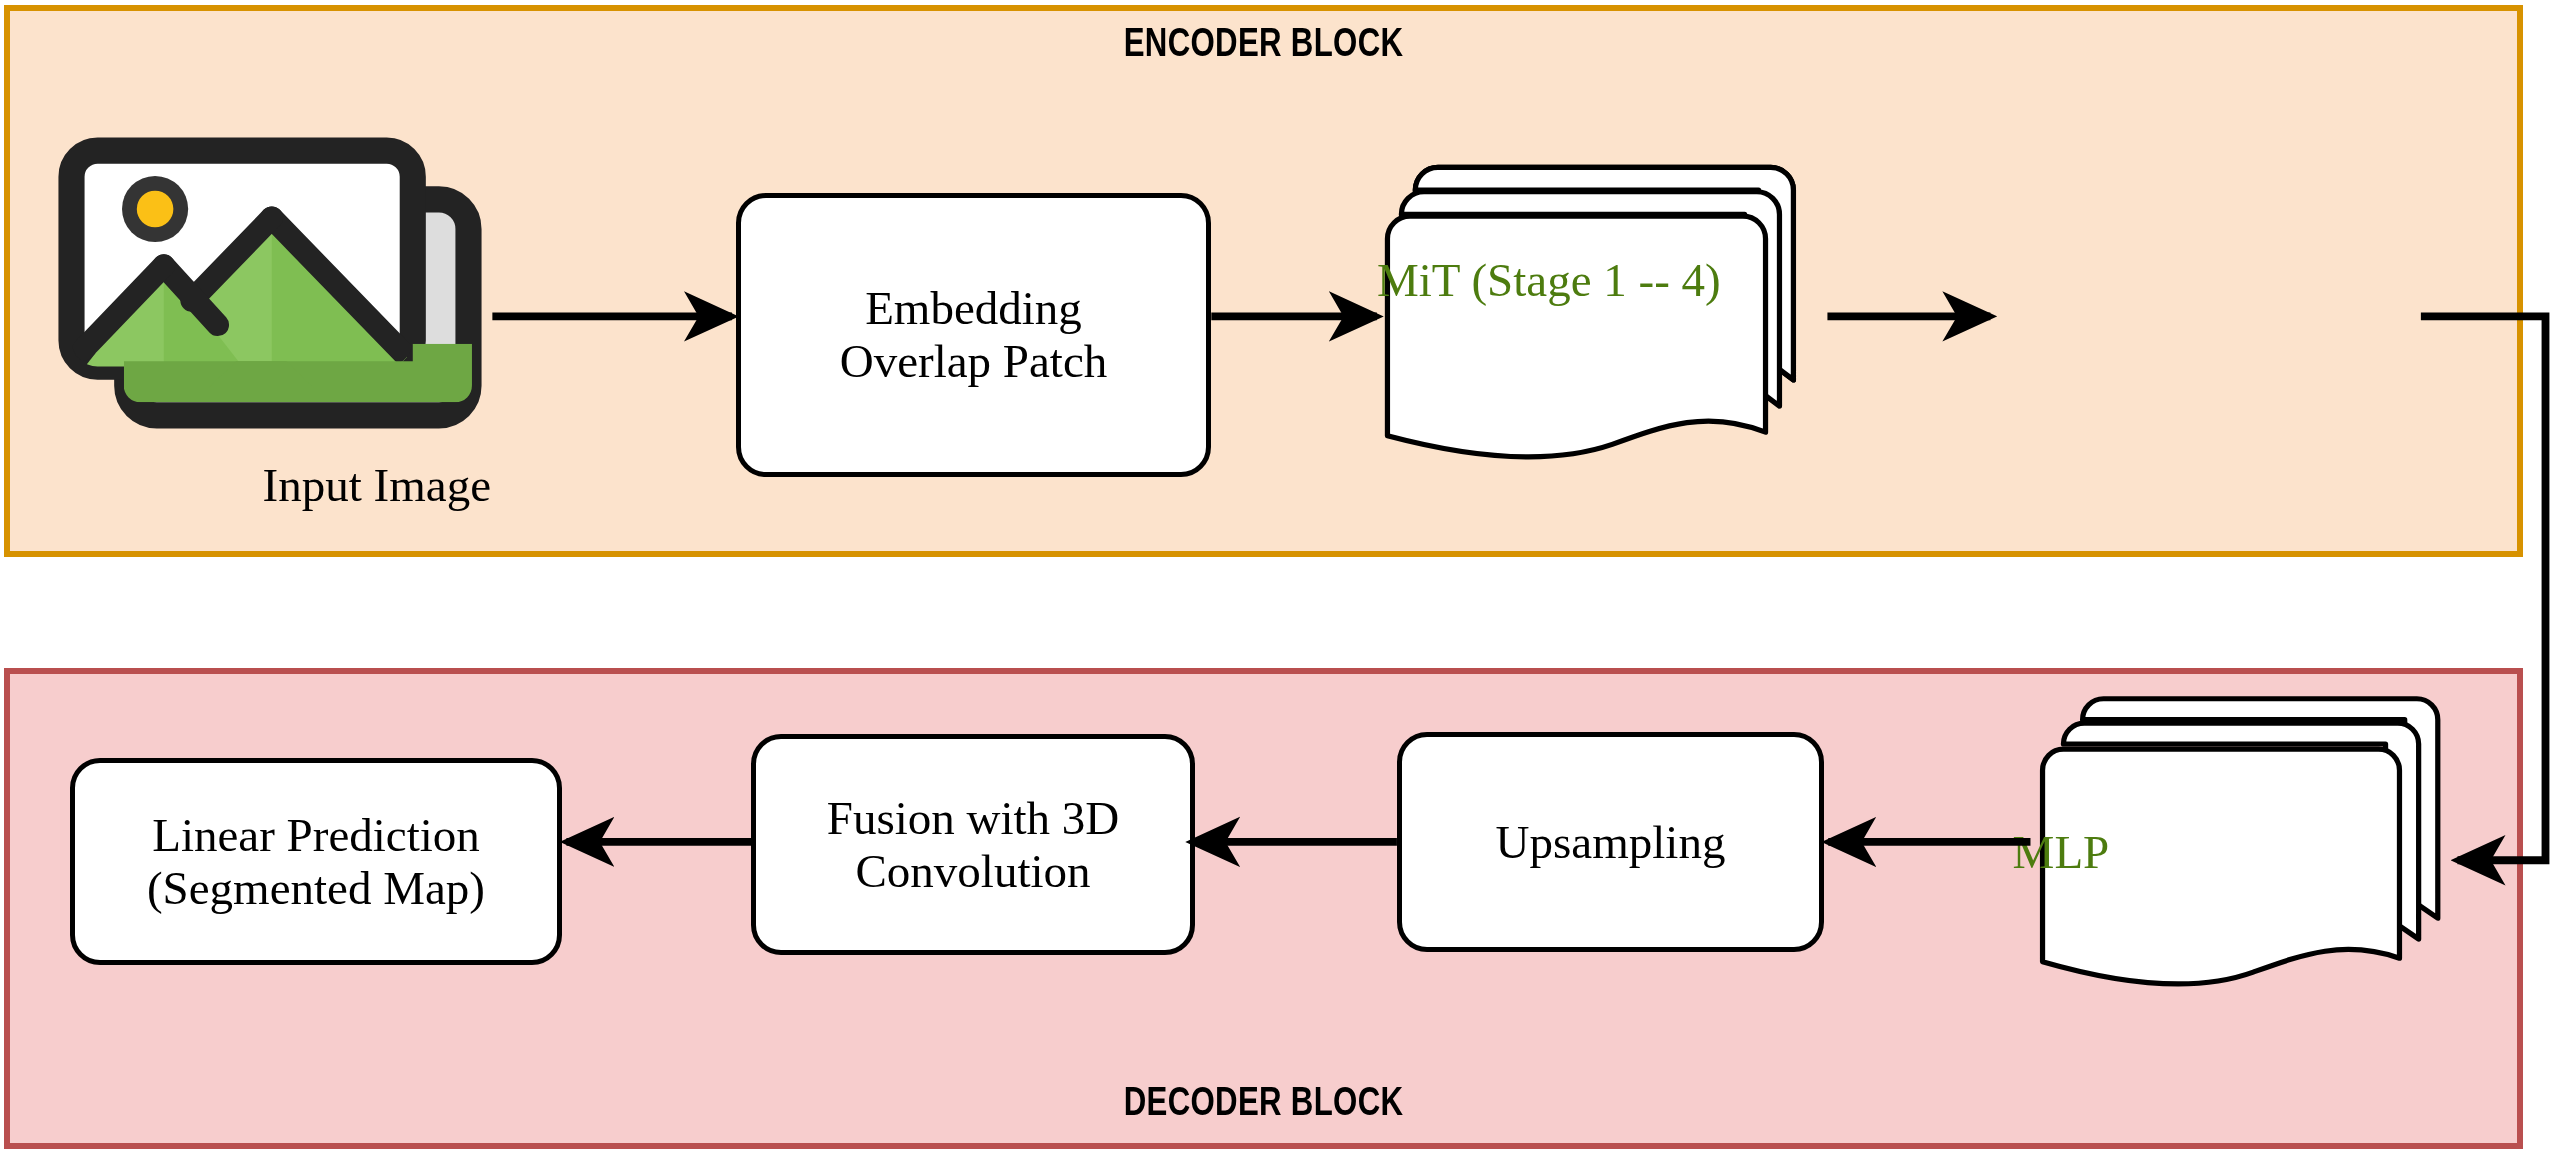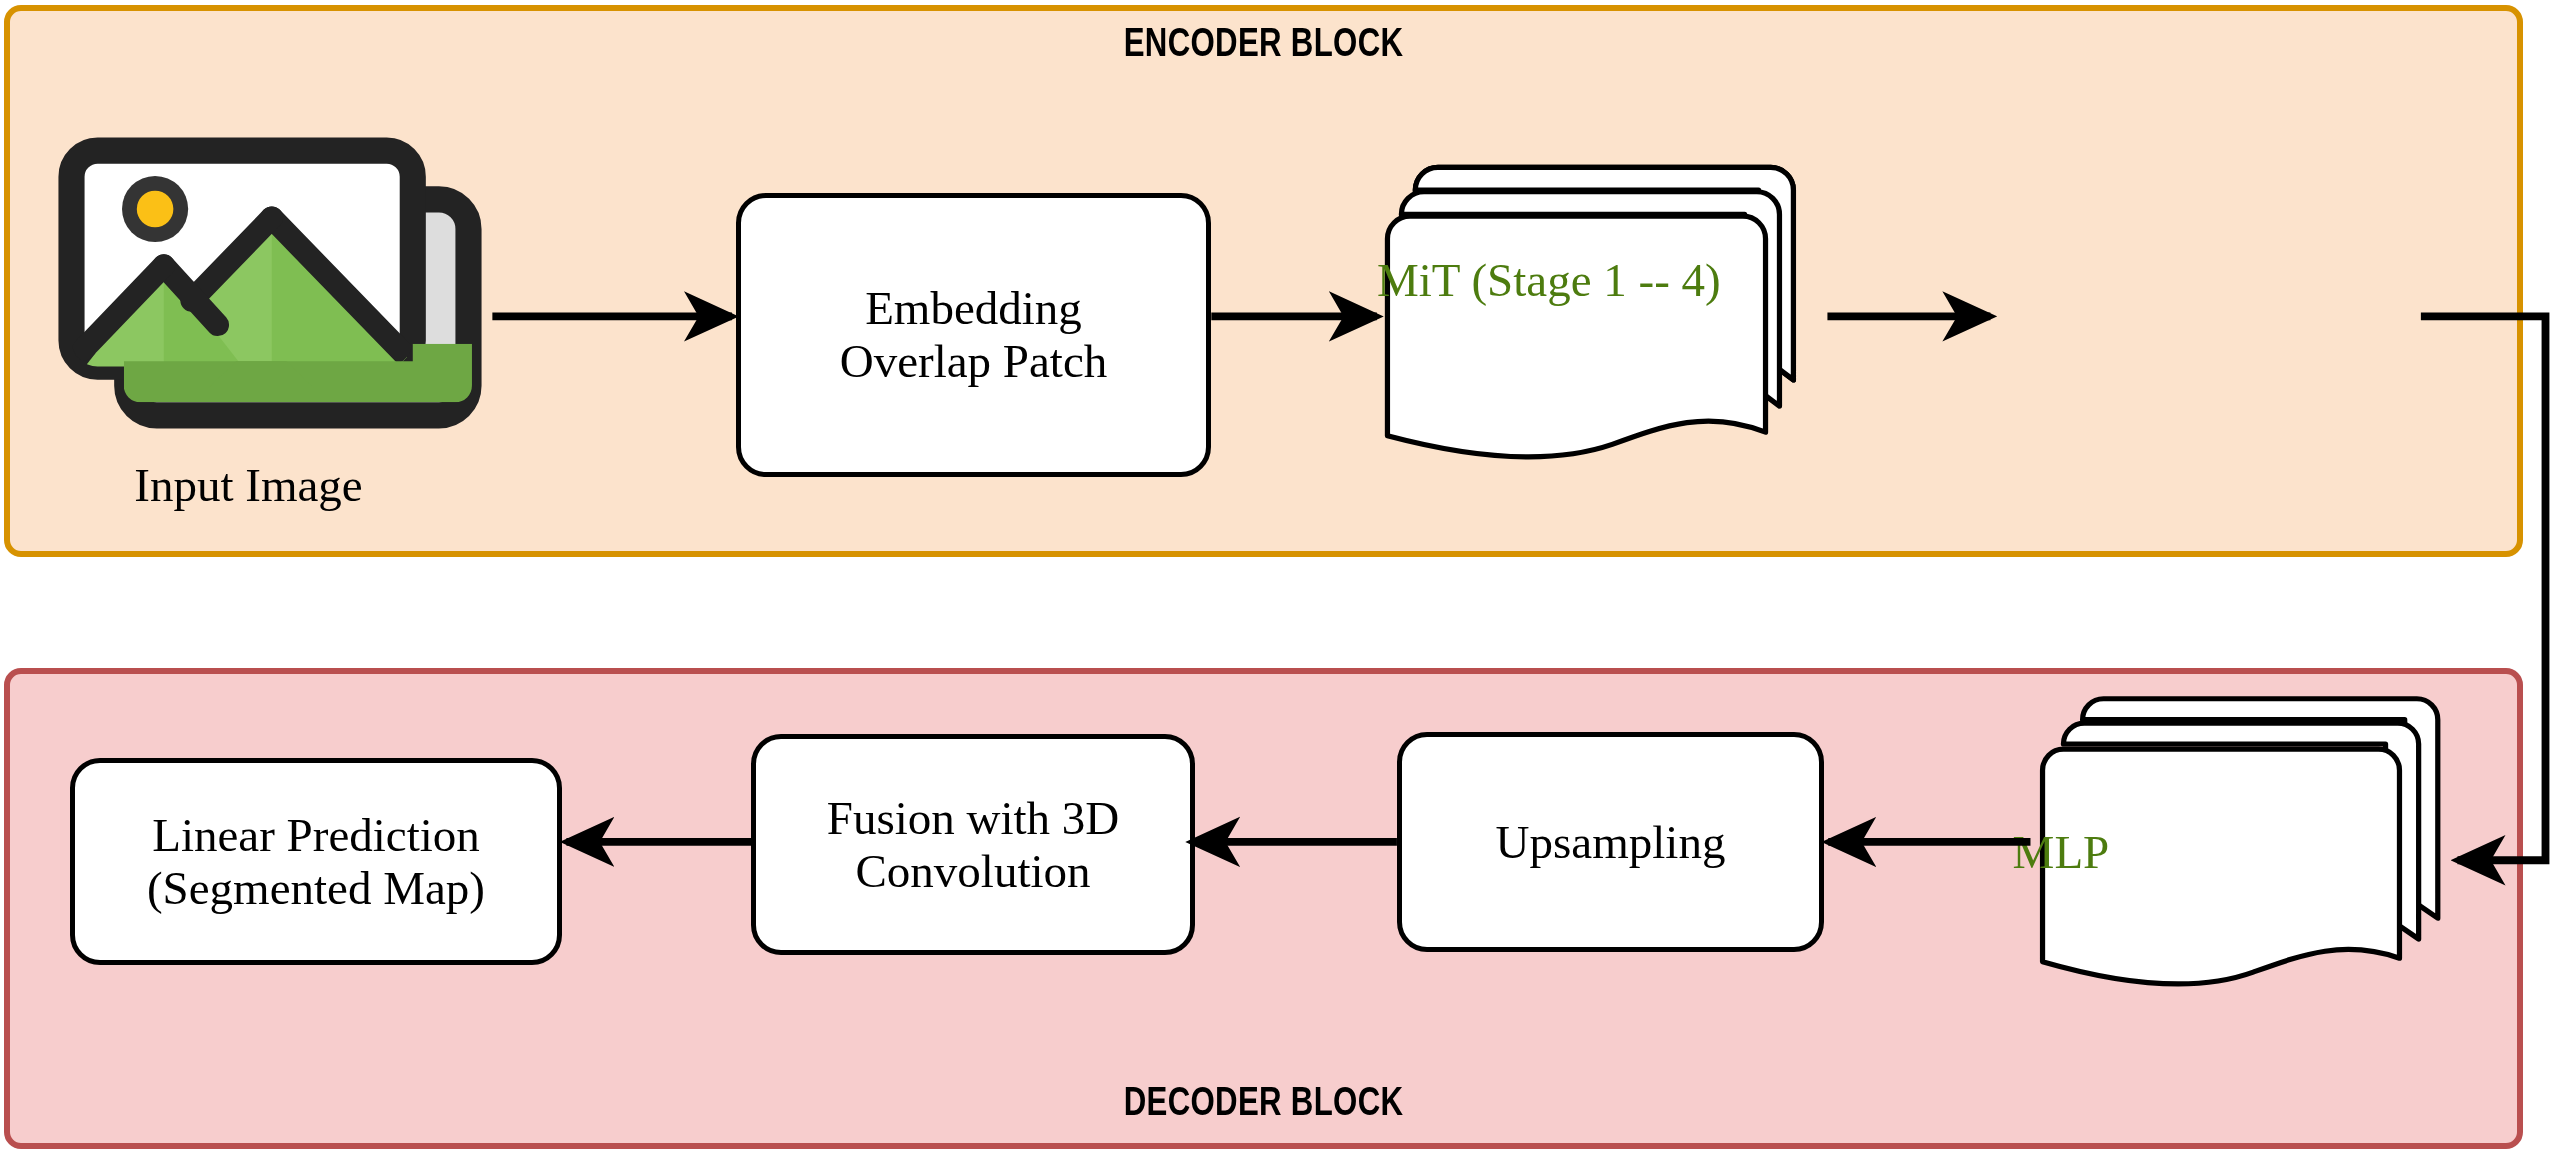--- a/index.html
+++ b/index.html
@@ -16,21 +16,20 @@
     width: 2576px;
     height: 1154px;
     background: #ffffff;
     overflow: hidden;
   }
 
   
   .block-panel {
     position: absolute;
     box-sizing: border-box;
-    border-radius: 17px;
   }
   #encoder-panel {
     left: 3.5px;
     top: 5.2px;
     width: 2519px;
     height: 552px;
     background: #FCE3CC;
     border: 6.1px solid #D79200;
   }
   #decoder-panel {
@@ -104,24 +103,24 @@
   #input-image-node {
     position: absolute;
     left: 52px;
     top: 135px;
     width: 436px;
     height: 296px;
     z-index: 6;
   }
   #input-image-caption {
     position: absolute;
-    left: 22px;
+    left: 38px;
     top: 458px;
     width: 453px;
-    text-align: center;
+    text-align: right;
     font-size: 47px;
     color: #000000;
     z-index: 6;
   }
 </style>
 </head>
 <body>
 
 <div id="diagram-root">
 

